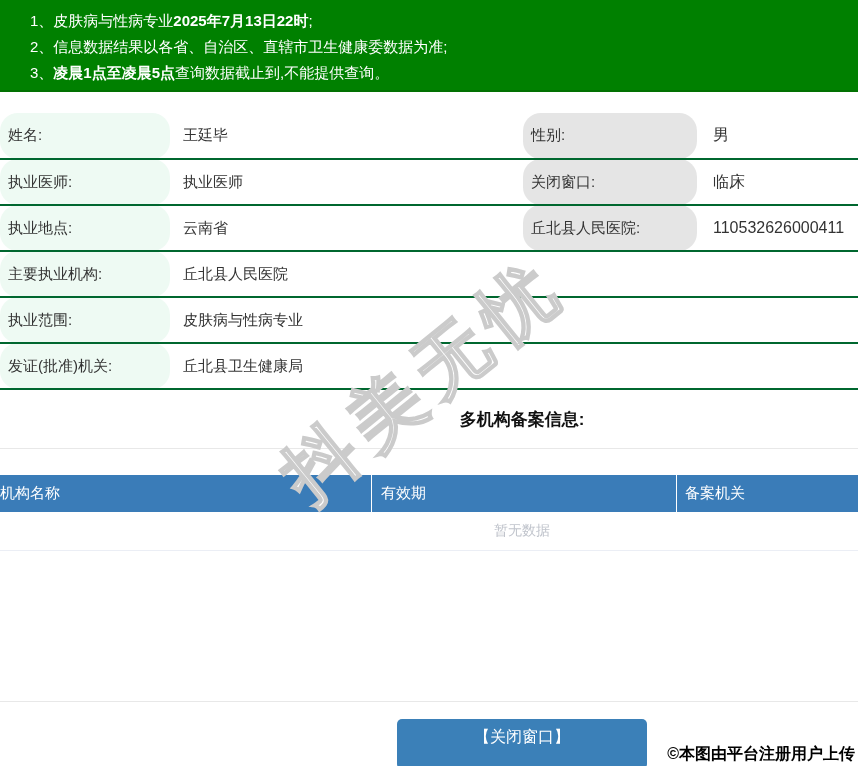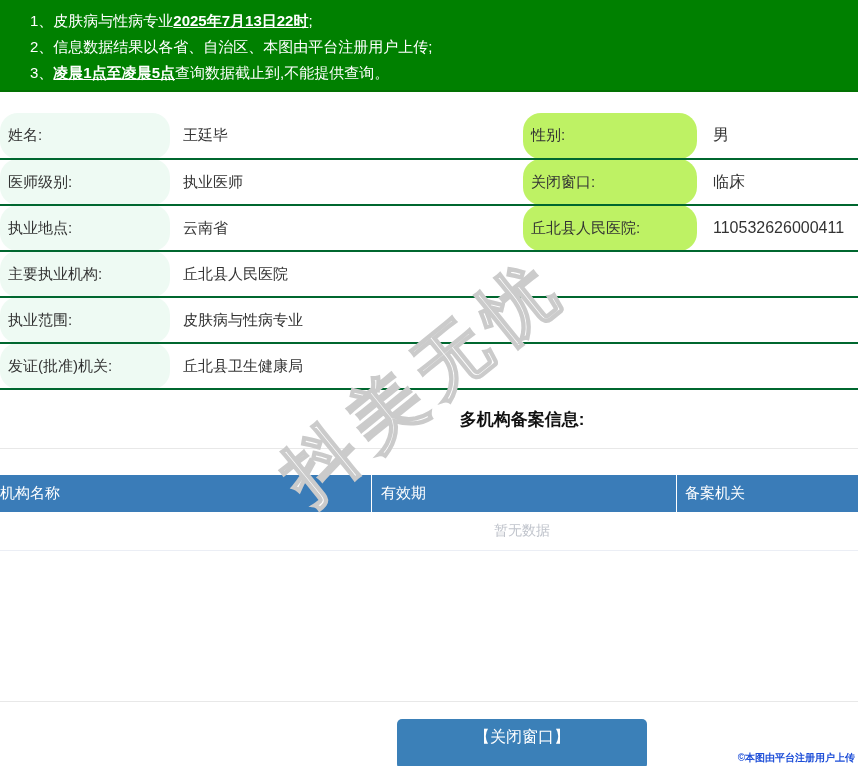--- a/index.html
+++ b/index.html
@@ -5,29 +5,29 @@
   * { margin:0; padding:0; box-sizing:border-box; }
   html,body { width:858px; height:766px; overflow:hidden; background:#fff;
               font-family:"Liberation Sans","DejaVu Sans",sans-serif; color:#333; }
   body { position:relative; }
   .sheet { width:1044px; position:relative; }
 
   
   .banner { width:1044px; height:92px; background:#008000; color:#ffffff;
             padding:8px 0 0 30px; border-bottom:2px solid #027102;
             font-size:15px; line-height:26px; }
-  .banner .b { font-weight:bold;text-decoration:underline; }
+  .banner .b { font-weight:bold; }
 
   
   table.profile { width:1044px; border-collapse:collapse; margin-top:21px;
                   font-size:15px; table-layout:fixed; }
   table.profile td { height:46px; border-bottom:2px solid #00672f; vertical-align:middle;border-radius:18px; }
   td.lbl  { width:170px; background:#eefaf3; padding-left:8px; }
   td.val1 { width:353px; padding-left:13px;font-family:Liberation Mono, monospace; }
-  td.lbl2 { width:174px; background:#bef264; padding-left:8px; }
+  td.lbl2 { width:174px; background:#e5e5e5; padding-left:8px; }
   td.val2 { padding-left:16px; font-size:16px; }
 
   
   .filing-title { width:1044px; height:59px; display:flex; align-items:center;
                   justify-content:center; font-weight:bold; font-size:17px; color:#111;
                   border-bottom:1px solid #e8e8e8; }
   .filing-gap { height:26px; }
   .filing-header { width:1044px; height:37px; display:flex; background:#3a7cb8;
                    color:#fff; font-size:15px; align-items:stretch; }
   .filing-header .hc { display:flex; align-items:center; }
@@ -49,45 +49,45 @@
 
   
   .watermark { position:absolute; left:424px; top:381px; z-index:5;
                transform:translate(-50%,-50%) rotate(-39deg);
                font-size:72px; font-weight:bold; letter-spacing:12px;
                white-space:nowrap; color:#ffffff;
                -webkit-text-stroke:2px #cbcbcb; pointer-events:none; }
 
   
   .copyright { position:absolute; right:3px; bottom:1px; z-index:10;
-               font-size:10px; font-weight:bold; color:#1d4ed8;
+               font-size:16px; font-weight:bold; color:#000000;
                text-shadow:-1px -1px 0 #fff, 1px -1px 0 #fff,
                            -1px 1px 0 #fff, 1px 1px 0 #fff, 0 0 3px #fff;margin-top:47px; }
 </style>
 </head>
 <body>
 
 <div class="sheet">
 
   <div class="banner">
     <div><span>1、</span><span>皮肤病与性病专业</span><span class="b">2025年7月13日22时</span><span>;</span></div>
-    <div><span>2、</span><span>信息数据结果以各省、自治区、本图由平台注册用户上传;</span></div>
+    <div><span>2、</span><span>信息数据结果以各省、自治区、直辖市卫生健康委数据为准;</span></div>
     <div><span>3、</span><span class="b">凌晨1点至凌晨5点</span><span>查询数据截止到,不能提供查询。</span></div>
   </div>
 
   <table class="profile">
     <tbody>
       <tr>
         <td class="lbl">姓名:</td>
         <td class="val1">王廷毕</td>
         <td class="lbl2">性别:</td>
         <td class="val2">男</td>
       </tr>
       <tr>
-        <td class="lbl">医师级别:</td>
+        <td class="lbl">执业医师:</td>
         <td class="val1">执业医师</td>
         <td class="lbl2">关闭窗口:</td>
         <td class="val2">临床</td>
       </tr>
       <tr>
         <td class="lbl">执业地点:</td>
         <td class="val1">云南省</td>
         <td class="lbl2">丘北县人民医院:</td>
         <td class="val2">110532626000411</td>
       </tr>

